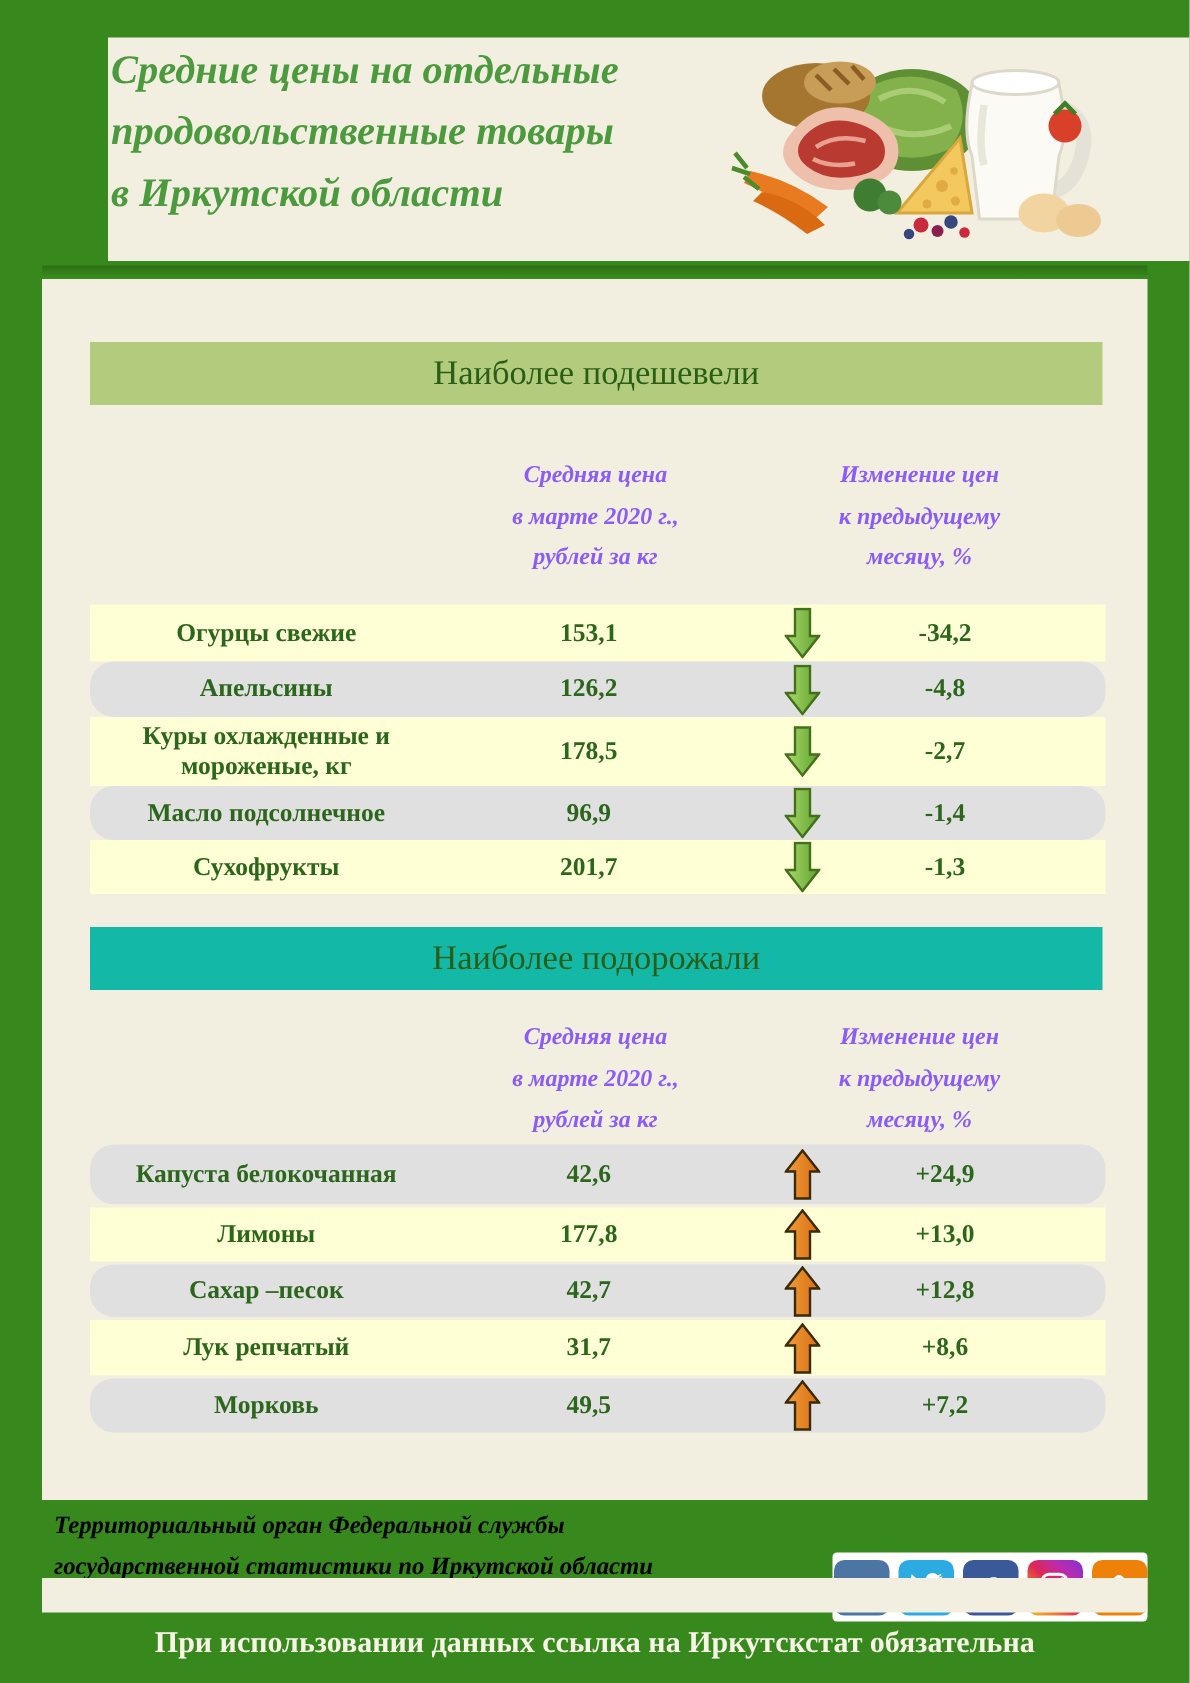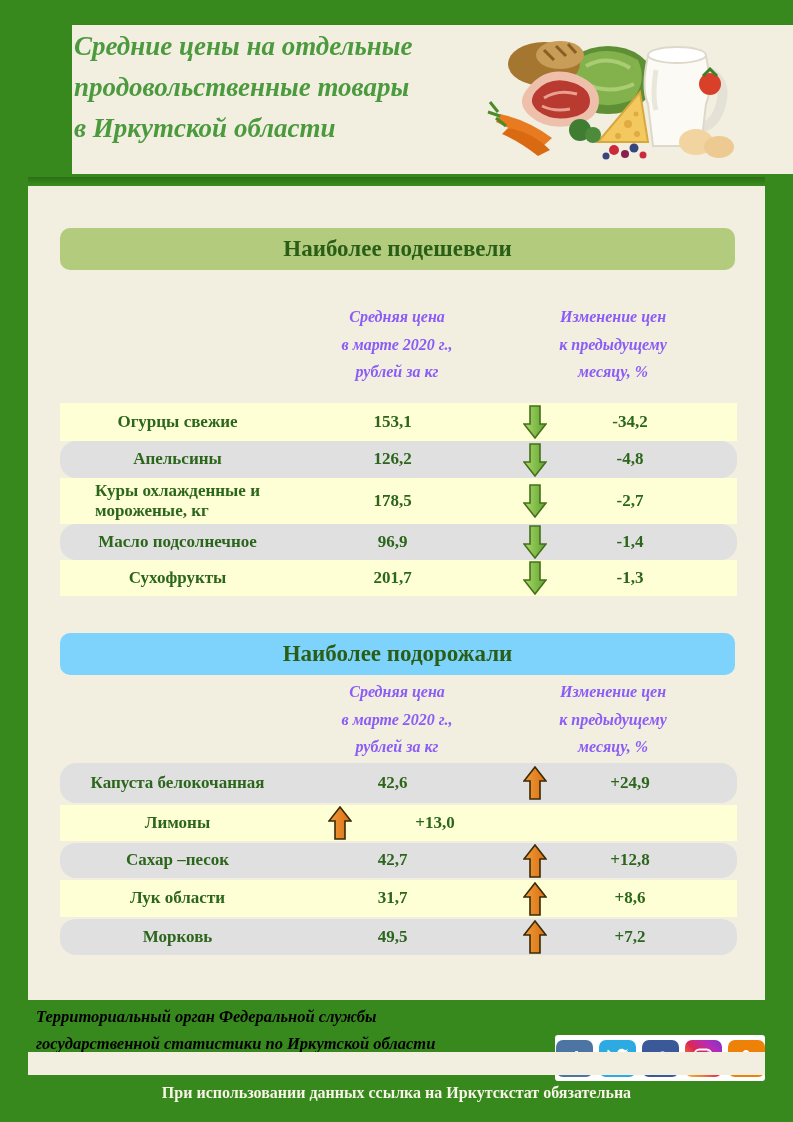--- a/index.html
+++ b/index.html
@@ -19,39 +19,39 @@
     font-style:italic;font-size:27px;line-height:1.52;
     color:#4c9a3e;font-weight:600;
   }
   .food-image{left:486px;top:30px;width:254px;height:138px;}
   .header-divider{left:28px;top:177px;width:737px;height:9px;
     background:linear-gradient(#2c6e13,#3a8f20);}
 
   
   .content-panel{left:28px;top:186px;width:737px;height:814px;background:#f2efe1;}
   .banner{left:32px;width:675px;height:42px;display:flex;align-items:center;justify-content:center;
-    font-weight:bold;font-size:23px;color:#2a5e17;border-radius:10px;}
+    font-weight:normal;font-size:23px;color:#2a5e17;}
   .banner.green{top:42px;background:#b2cb7d;}
-  .banner.orange{top:447px;background:#7dd3fc;}
+  .banner.orange{top:432px;background:#14b8a6;}
 
   .col-header{font-weight:bold;font-style:italic;font-size:16px;line-height:1.72;
     color:#8b5cf6;text-align:center;}
   .hdr-price1{left:259px;top:117px;width:220px;}
   .hdr-change1{left:485px;top:117px;width:200px;}
   .hdr-price2{left:259px;top:492px;width:220px;}
   .hdr-change2{left:485px;top:492px;width:200px;}
 
   .rows{left:32px;width:677px;}
   .rows1{top:217px;}
   .rows2{top:577px;}
   .row{display:flex;align-items:center;box-sizing:border-box;}
   .row.yellow{background:#ffffd6;}
   .row.gray{background:#e0e0e0;border-radius:16px;}
   .rows2 .row + .row{border-top:2px solid #f2efe1;}
-  .cell{display:flex;align-items:center;justify-content:center;text-align:left;
+  .cell{display:flex;align-items:center;justify-content:center;text-align:center;
     color:#2c661c;font-weight:bold;font-size:17px;line-height:1.2;}
   .c-name{width:235px;}
   .c-price{width:195px;}
   .c-arrow{width:90px;}
   .c-change{width:100px;}
   .arrow-svg{width:24px;height:34px;display:block;}
 
   
   .footer-band{left:28px;top:1000px;width:737px;height:52px;background:#37891e;}
   .org-name{left:36px;top:1003px;width:470px;
@@ -62,21 +62,21 @@
   .soc svg{width:24px;height:24px;display:block;}
   .soc-vk{background:#4c75a3;color:#fff;font-family:"DejaVu Sans",sans-serif;
     font-weight:bold;font-size:15px;}
   .soc-tw{background:#2caae1;}
   .soc-fb{background:#3b5998;}
   .soc-ig{background:linear-gradient(45deg,#f5bf21 0%,#ef7e32 25%,#dc2755 50%,#b92bb5 75%,#7a35c9 100%);}
   .soc-ok{background:#ee8208;}
 
   .footer-strip{left:28px;top:1052px;width:737px;height:23px;background:#f2efe1;}
   .disclaimer-bar{left:0;top:1075px;width:793px;height:47px;display:flex;align-items:flex-start;justify-content:center;}
-  .disclaimer-text{margin-top:9px;color:#f7f4e6;font-weight:bold;font-size:16px;}
+  .disclaimer-text{margin-top:9px;color:#f7f4e6;font-weight:bold;font-size:20px;}
 </style>
 </head>
 <body>
 
 <svg width="0" height="0" style="position:absolute">
   <defs>
     <linearGradient id="gdown" x1="0" y1="0" x2="1" y2="0">
       <stop offset="0" stop-color="#abd96c"></stop>
         <stop offset="1" stop-color="#5fa32d"></stop>
     </linearGradient>
@@ -224,39 +224,40 @@
       <div class="cell c-price">42,6</div>
       <div class="cell c-arrow">
           <svg class="arrow-svg" viewBox="0 0 24 34">
             <polygon points="12,1 23,15 17,15 17,33 7,33 7,15 1,15" fill="url(#gup)" stroke="#3a2a06" stroke-width="1.6"></polygon>
           </svg>
         </div>
       <div class="cell c-change">+24,9</div>
     </div>
     <div class="row yellow" style="height:38px">
       <div class="cell c-name pre">Лимоны</div>
+      <div class="cell c-price">177,8</div>
       <div class="cell c-arrow">
           <svg class="arrow-svg" viewBox="0 0 24 34">
             <polygon points="12,1 23,15 17,15 17,33 7,33 7,15 1,15" fill="url(#gup)" stroke="#3a2a06" stroke-width="1.6"></polygon>
           </svg>
         </div>
       <div class="cell c-change">+13,0</div>
     </div>
     <div class="row gray" style="height:37px">
       <div class="cell c-name pre">Сахар –песок</div>
       <div class="cell c-price">42,7</div>
       <div class="cell c-arrow">
           <svg class="arrow-svg" viewBox="0 0 24 34">
             <polygon points="12,1 23,15 17,15 17,33 7,33 7,15 1,15" fill="url(#gup)" stroke="#3a2a06" stroke-width="1.6"></polygon>
           </svg>
         </div>
       <div class="cell c-change">+12,8</div>
     </div>
     <div class="row yellow" style="height:39px">
-      <div class="cell c-name pre">Лук области</div>
+      <div class="cell c-name pre">Лук репчатый</div>
       <div class="cell c-price">31,7</div>
       <div class="cell c-arrow">
           <svg class="arrow-svg" viewBox="0 0 24 34">
             <polygon points="12,1 23,15 17,15 17,33 7,33 7,15 1,15" fill="url(#gup)" stroke="#3a2a06" stroke-width="1.6"></polygon>
           </svg>
         </div>
       <div class="cell c-change">+8,6</div>
     </div>
     <div class="row gray" style="height:38px">
       <div class="cell c-name pre">Морковь</div>

